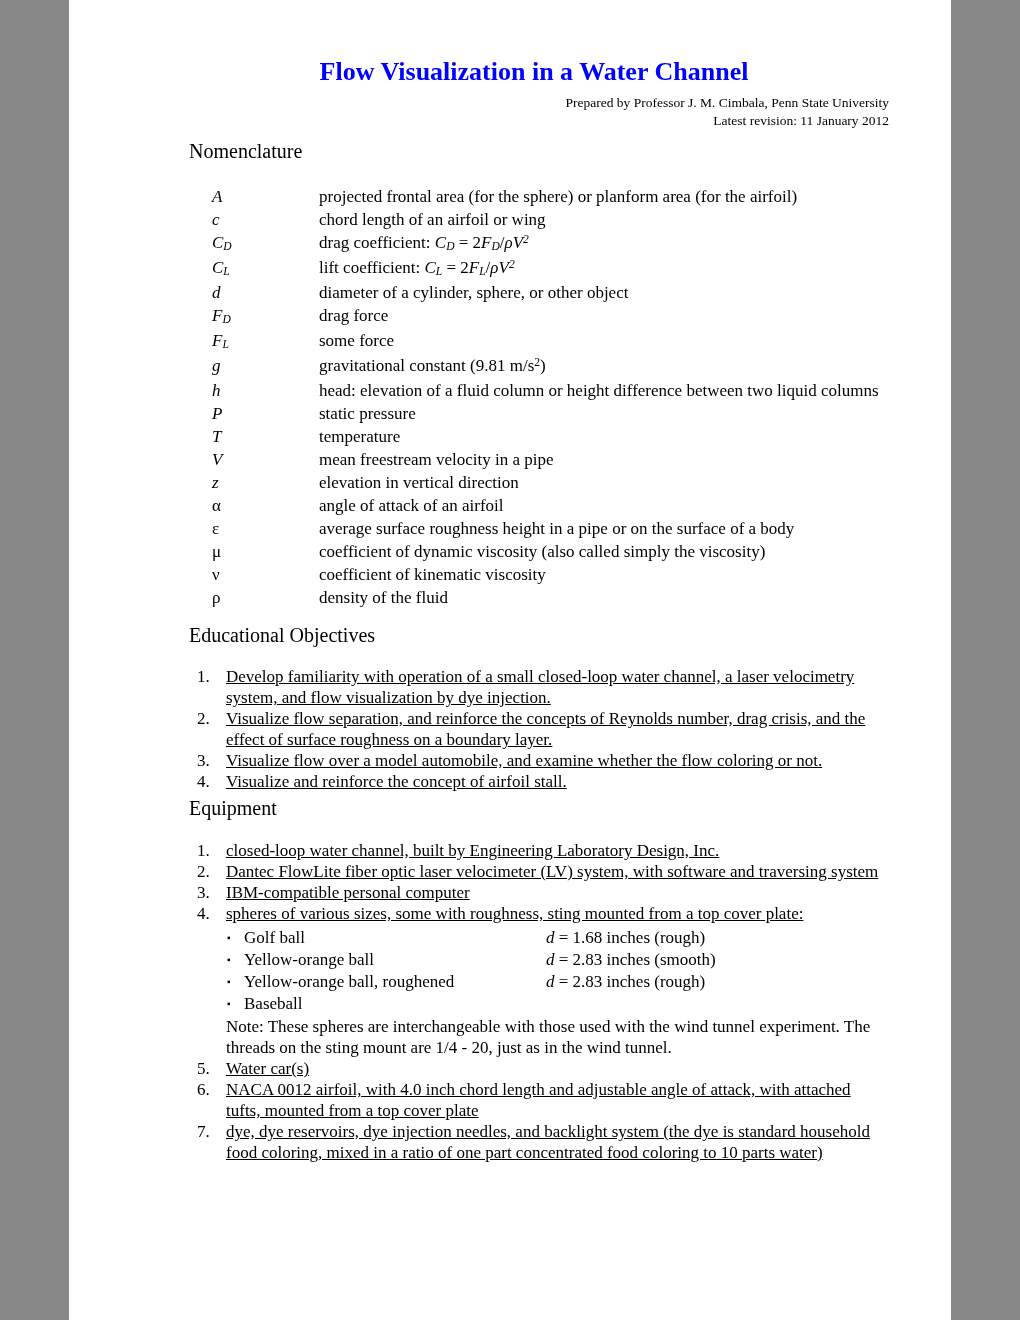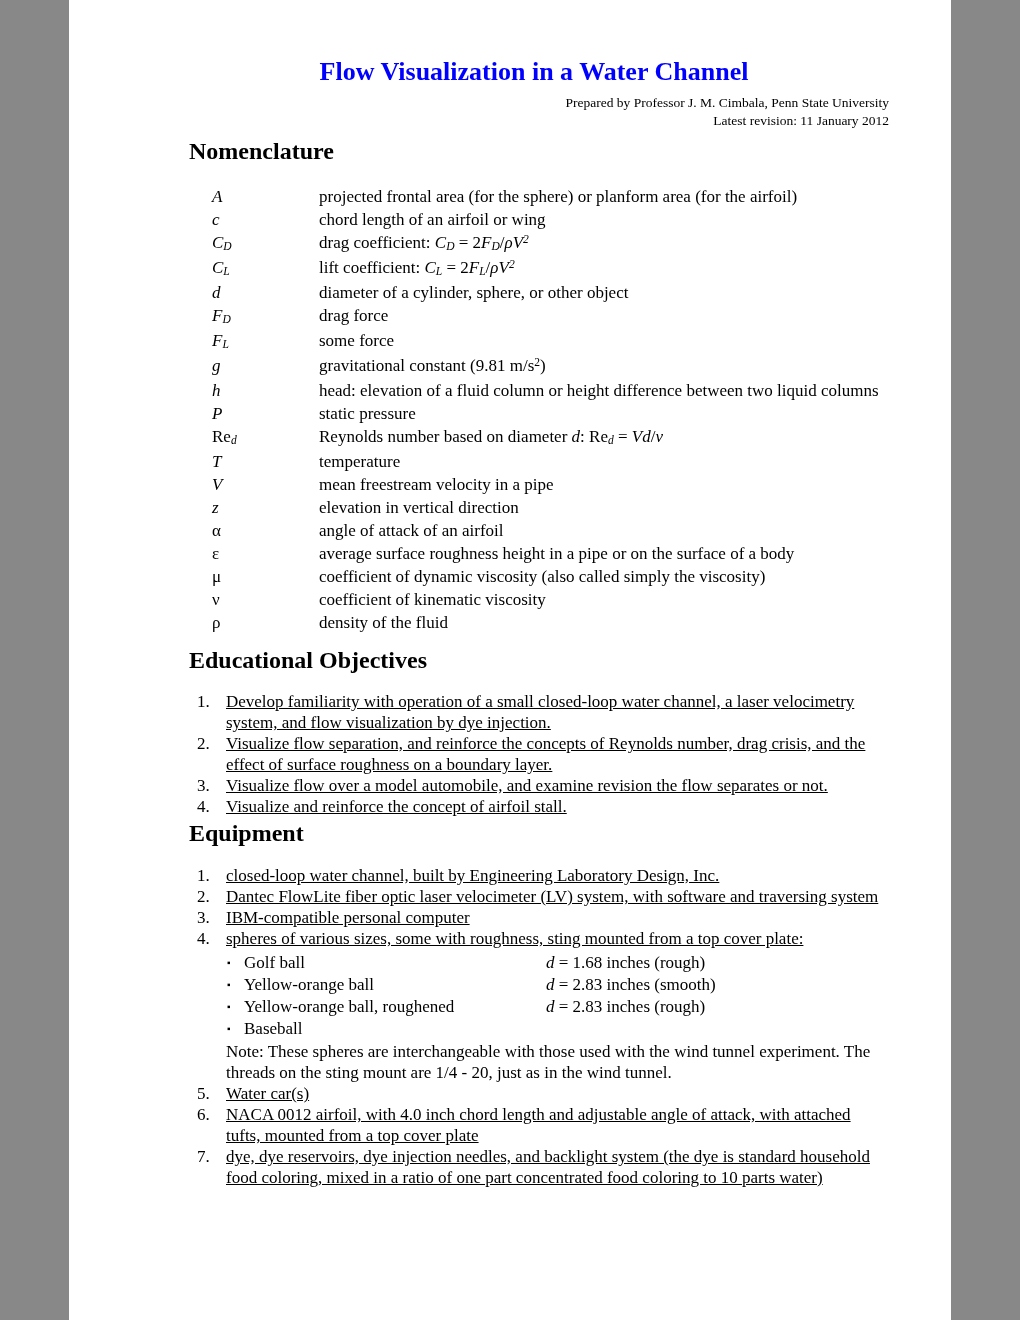--- a/index.html
+++ b/index.html
@@ -13,21 +13,21 @@
     color:#000;
     font-family:"Liberation Serif","DejaVu Serif",serif;
     font-size:17px; line-height:21px;
   }
   .title {
     font-size:26px; line-height:32px;
     font-weight:bold; text-align:center;
     color:#0000ff;
   }
   .byline { text-align:right; font-size:13.5px; line-height:18px; margin-top:6px; }
-  .sec-heading { font-size:24px; line-height:25px; font-weight:bold; padding-left:10px; }
+  .sec-heading { font-size:20px; line-height:25px; font-weight:normal; padding-left:10px; }
   .h-nom { margin-top:9px; }
   .h-obj { margin-top:15px; }
   .h-eq  { margin-top:4px; }
   .nom-table { margin-top:22px; }
   .nom-row { display:flex; padding-left:33px; margin-bottom:2px; }
   .nom-sym { width:107px; flex:none; }
   .nom-def { flex:1; }
   .num-list { margin-top:18px; }
   .eq-list  { margin-top:19px; }
   .num-row { display:flex; padding-left:18px; }
@@ -90,24 +90,20 @@
       </div>
       <div class="nom-row">
         <div class="nom-sym"><span class="it">h</span></div>
         <div class="nom-def">head: elevation of a fluid column or height difference between two liquid columns</div>
       </div>
       <div class="nom-row">
         <div class="nom-sym"><span class="it">P</span></div>
         <div class="nom-def">static pressure</div>
       </div>
       <div class="nom-row">
-        <div class="nom-sym">Re<span class="sb it">d</span></div>
-        <div class="nom-def">Reynolds number based on diameter <span class="it">d</span>: Re<span class="sb it">d</span> = <span class="it">Vd</span>/<span class="it">ν</span></div>
-      </div>
-      <div class="nom-row">
         <div class="nom-sym"><span class="it">T</span></div>
         <div class="nom-def">temperature</div>
       </div>
       <div class="nom-row">
         <div class="nom-sym"><span class="it">V</span></div>
         <div class="nom-def">mean freestream velocity in a pipe</div>
       </div>
       <div class="nom-row">
         <div class="nom-sym"><span class="it">z</span></div>
         <div class="nom-def">elevation in vertical direction</div>
@@ -139,21 +135,21 @@
       <div class="num-row">
         <div class="num-col">1.</div>
         <div class="num-text">Develop familiarity with operation of a small closed-loop water channel, a laser velocimetry system, and flow visualization by dye injection.</div>
       </div>
       <div class="num-row">
         <div class="num-col">2.</div>
         <div class="num-text">Visualize flow separation, and reinforce the concepts of Reynolds number, drag crisis, and the effect of surface roughness on a boundary layer.</div>
       </div>
       <div class="num-row">
         <div class="num-col">3.</div>
-        <div class="num-text">Visualize flow over a model automobile, and examine revision the flow separates or not.</div>
+        <div class="num-text">Visualize flow over a model automobile, and examine whether the flow coloring or not.</div>
       </div>
       <div class="num-row">
         <div class="num-col">4.</div>
         <div class="num-text">Visualize and reinforce the concept of airfoil stall.</div>
       </div>
     </div>
 
   <div class="sec-heading h-eq">Equipment</div>
   <div class="num-list eq-list" id="eq-list-1">
       <div class="num-row">

